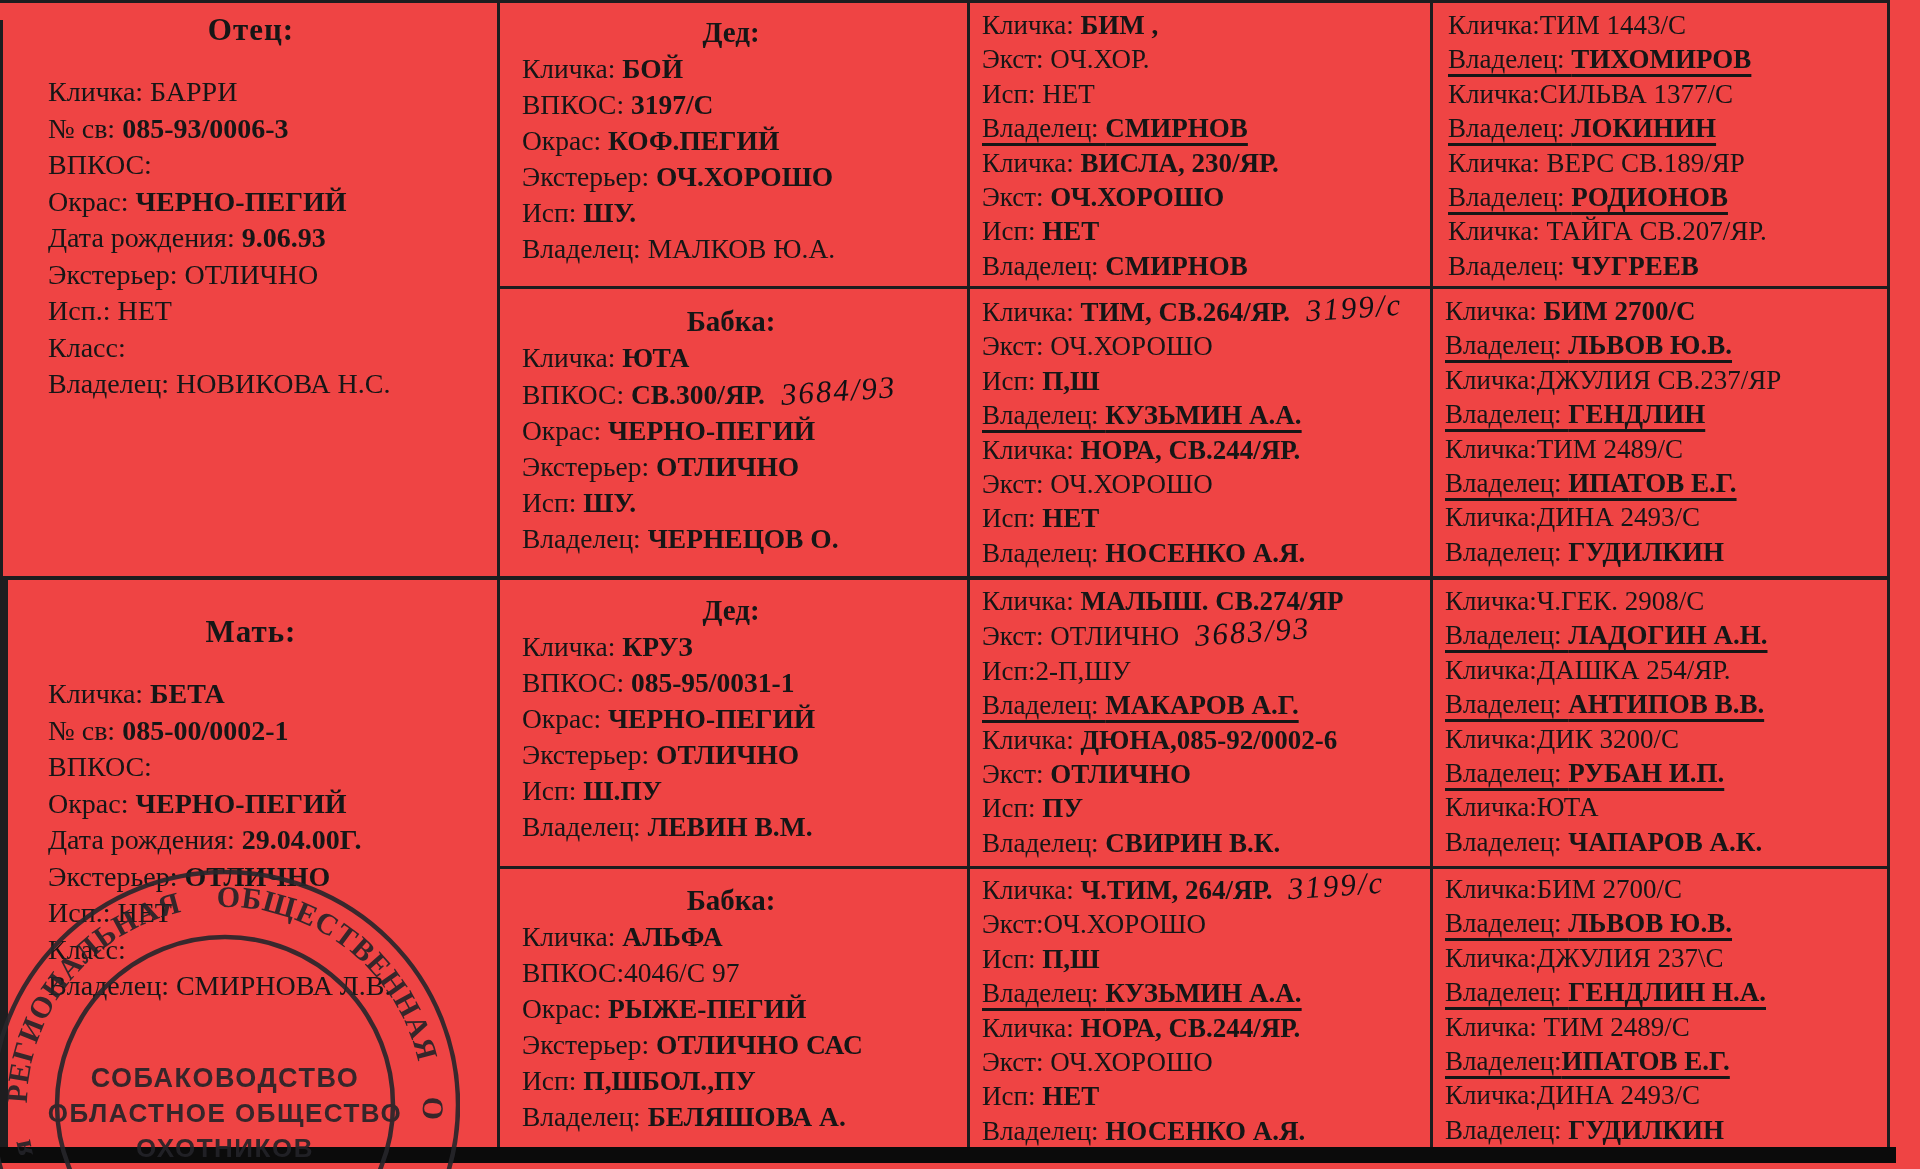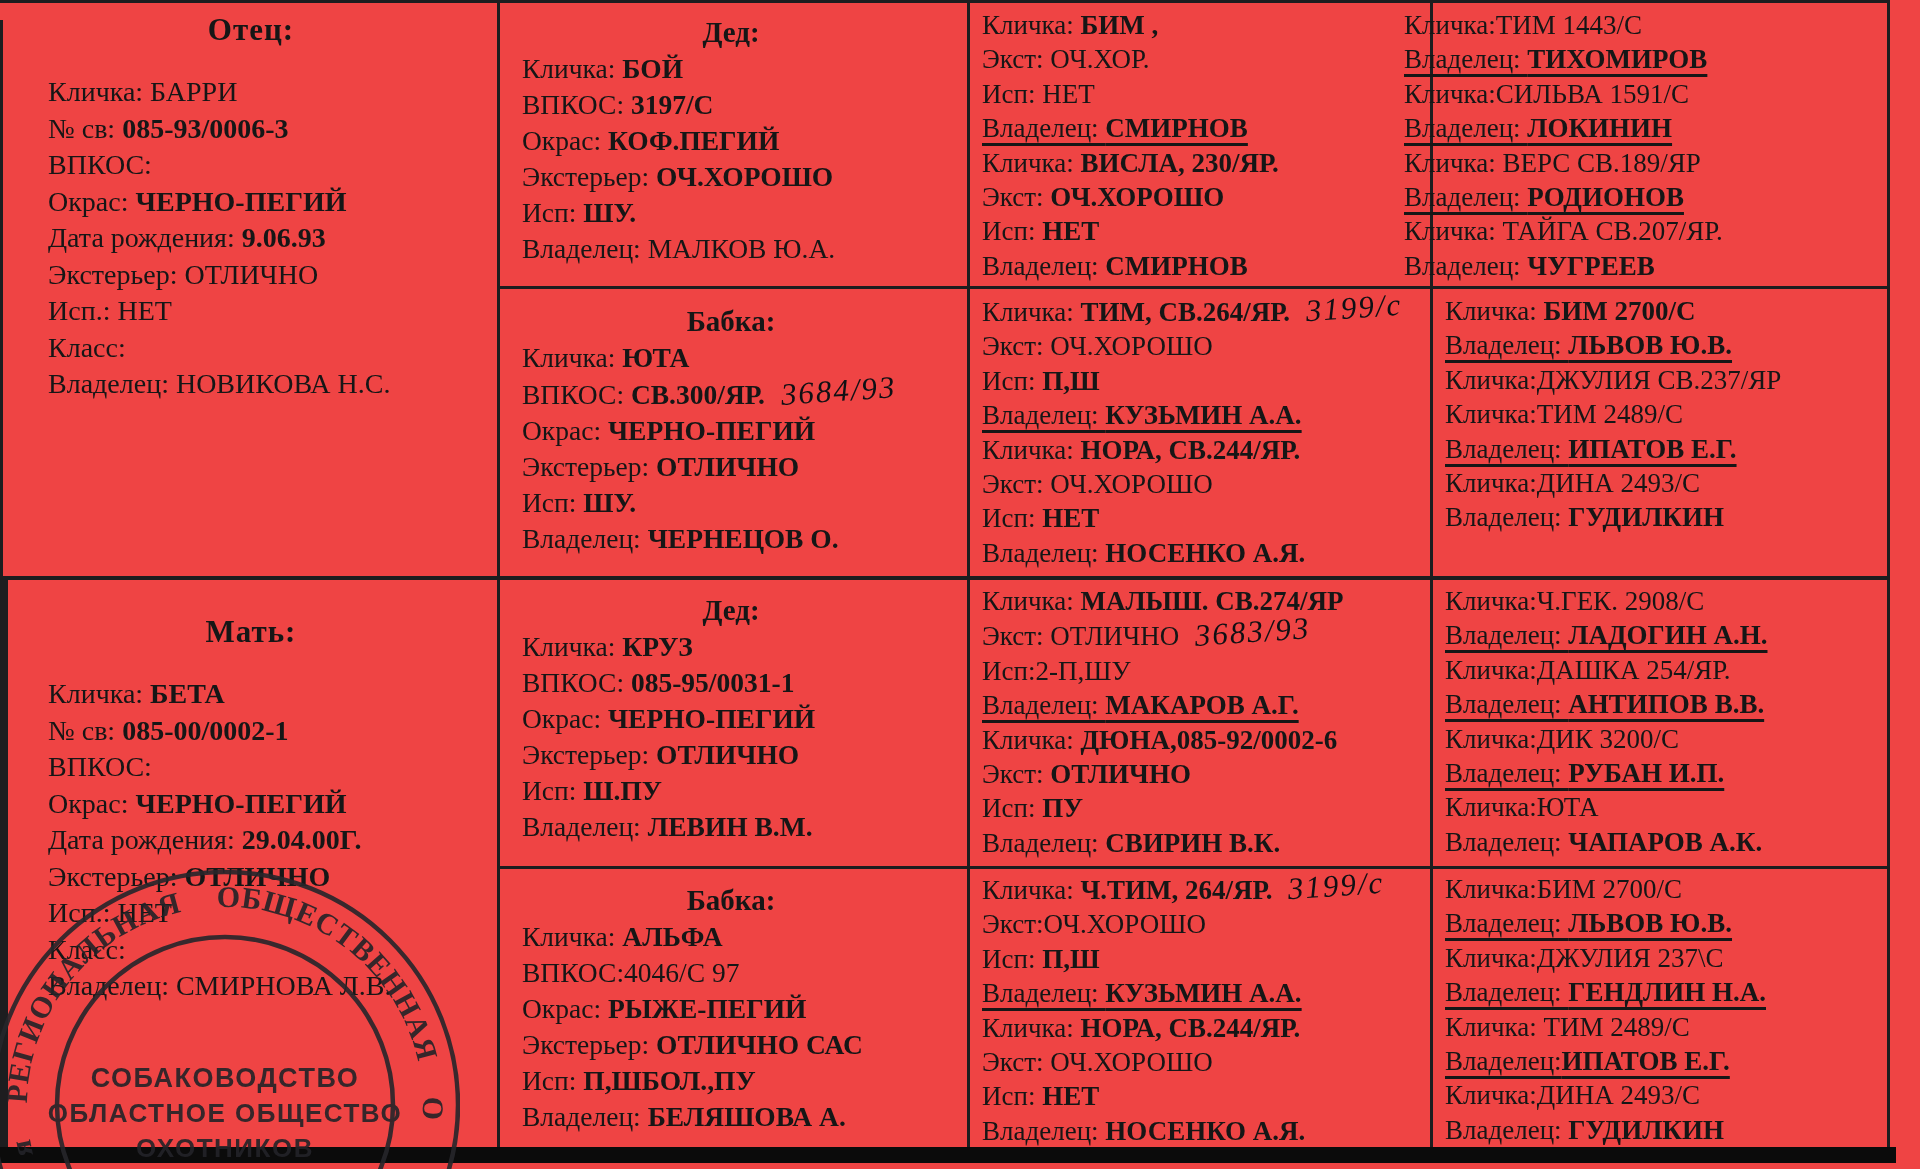--- a/index.html
+++ b/index.html
@@ -167,37 +167,38 @@
         <div class="line"><span class="lbl">Экст:</span><span class="val">ОЧ.ХОРОШО</span></div>
         <div class="line"><span class="lbl">Исп: </span><span class="val b">П,Ш</span></div>
         <div class="line u"><span class="lbl">Владелец: </span><span class="val b">КУЗЬМИН А.А.</span></div>
         <div class="line"><span class="lbl">Кличка: </span><span class="val b">НОРА, СВ.244/ЯР.</span></div>
         <div class="line"><span class="lbl">Экст: </span><span class="val">ОЧ.ХОРОШО</span></div>
         <div class="line"><span class="lbl">Исп: </span><span class="val b">НЕТ</span></div>
         <div class="line"><span class="lbl">Владелец: </span><span class="val b">НОСЕНКО А.Я.</span></div>
       </div>
   </div>
 
-  <div class="cell c4" style="left:1392px;top:8px;width:452px;height:275px;">
+  <div class="cell c4" style="left:1436px;top:8px;width:452px;height:275px;">
     <div>
         <div class="line"><span class="lbl">Кличка:</span><span class="val">ТИМ 1443/С</span></div>
         <div class="line u"><span class="lbl">Владелец: </span><span class="val b">ТИХОМИРОВ</span></div>
-        <div class="line"><span class="lbl">Кличка:</span><span class="val">СИЛЬВА 1591/С</span></div>
+        <div class="line"><span class="lbl">Кличка:</span><span class="val">СИЛЬВА 1377/С</span></div>
         <div class="line u"><span class="lbl">Владелец: </span><span class="val b">ЛОКИНИН</span></div>
         <div class="line"><span class="lbl">Кличка: </span><span class="val">ВЕРС СВ.189/ЯР</span></div>
         <div class="line u"><span class="lbl">Владелец: </span><span class="val b">РОДИОНОВ</span></div>
         <div class="line"><span class="lbl">Кличка: </span><span class="val">ТАЙГА СВ.207/ЯР.</span></div>
         <div class="line"><span class="lbl">Владелец: </span><span class="val b">ЧУГРЕЕВ</span></div>
       </div>
   </div>
   <div class="cell c4" style="left:1433px;top:294px;width:452px;height:275px;">
     <div>
         <div class="line"><span class="lbl">Кличка: </span><span class="val b">БИМ 2700/С</span></div>
         <div class="line u"><span class="lbl">Владелец: </span><span class="val b">ЛЬВОВ Ю.В.</span></div>
         <div class="line"><span class="lbl">Кличка:</span><span class="val">ДЖУЛИЯ СВ.237/ЯР</span></div>
+        <div class="line u"><span class="lbl">Владелец: </span><span class="val b">ГЕНДЛИН</span></div>
         <div class="line"><span class="lbl">Кличка:</span><span class="val">ТИМ 2489/С</span></div>
         <div class="line u"><span class="lbl">Владелец: </span><span class="val b">ИПАТОВ Е.Г.</span></div>
         <div class="line"><span class="lbl">Кличка:</span><span class="val">ДИНА 2493/С</span></div>
         <div class="line"><span class="lbl">Владелец: </span><span class="val b">ГУДИЛКИН</span></div>
       </div>
   </div>
   <div class="cell c4" style="left:1433px;top:584px;width:452px;height:275px;">
     <div>
         <div class="line"><span class="lbl">Кличка:</span><span class="val">Ч.ГЕК. 2908/С</span></div>
         <div class="line u"><span class="lbl">Владелец: </span><span class="val b">ЛАДОГИН А.Н.</span></div>

